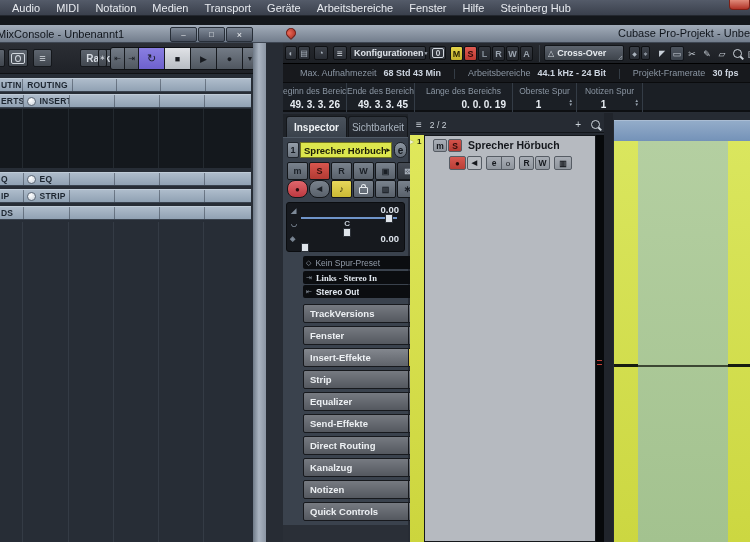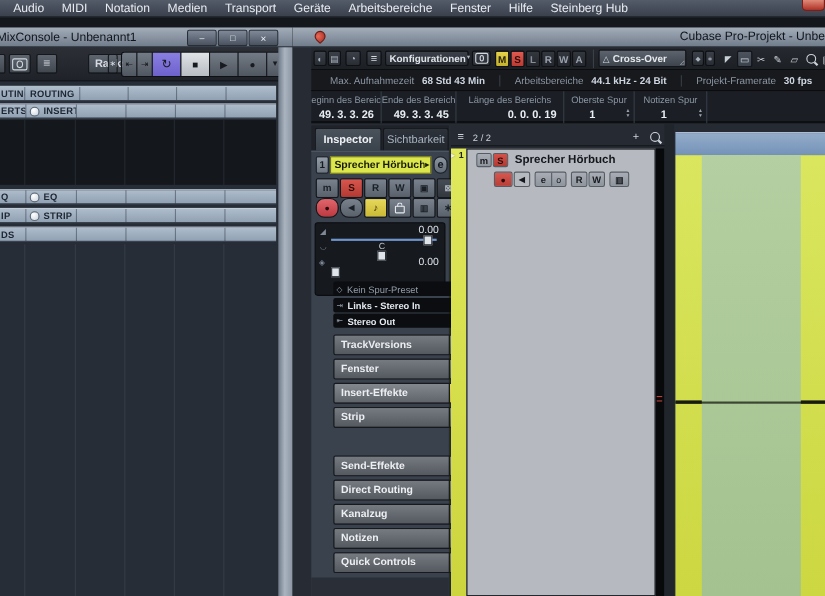--- a/index.html
+++ b/index.html
@@ -325,41 +325,41 @@
         <div class="insgridbtn ctr" style="border-radius:8px;background:linear-gradient(#e0666c,#bd3940);color:#2a0c0e;font-size:8px;">●</div>
         <div class="insgridbtn ctr" style="border-radius:8px;font-size:7px;color:#1a1f26;">◀</div>
         <div class="insgridbtn ctr" style="background:linear-gradient(#e7d75b,#cbba34);color:#342d08;font-size:9px;">♪</div>
         <div class="insgridbtn ctr">
           <span class="icon-lock"></span>
         </div>
         <div class="insgridbtn ctr" style="font-size:8px;color:#1a1f26;">▥</div>
         <div class="insgridbtn ctr" style="font-size:9px;color:#1a1f26;">∗</div>
       </div>
 
-      <div class="abs" style="left:3px;top:64px;width:119px;height:67px;background:#16191e;border:1px solid #0b0d10;border-radius:3px;">
+      <div class="abs" style="left:3px;top:64px;width:119px;height:50px;background:#16191e;border:1px solid #0b0d10;border-radius:3px;font-weight:bold;">
         <span class="abs" style="left:4px;top:4px;font-size:7px;color:#7e8a98;">◢</span>
         <span class="abs" style="right:5px;top:1px;font-size:9.5px;color:#dde3eb;">0.00</span>
         <div class="abs" style="left:14px;right:7px;top:14px;height:2px;background:#6f94c9;"></div>
         <div class="handle" style="left:84%;top:11px;"></div>
         <span class="abs" style="left:4px;top:17px;font-size:7px;color:#7e8a98;">◡</span>
         <span class="abs" style="left:49%;top:16px;font-size:8px;color:#c7cfd9;">C</span>
         <div class="handle" style="left:48%;top:25px;"></div>
         <span class="abs" style="left:3px;top:32px;font-size:7px;color:#7e8a98;">◈</span>
         <span class="abs" style="right:5px;top:30px;font-size:9.5px;color:#dde3eb;">0.00</span>
         <div class="handle" style="left:14px;top:40px;"></div>
       </div>
 
       <div class="abs prerow" style="top:118px;">
         <span style="color:#8e98a4;font-size:7px;margin:0 4px 0 3px;">◇</span>
         <span style="color:#939daa;flex:1;white-space:nowrap;overflow:hidden;">Kein Spur-Preset</span>
         <span style="color:#8e98a4;font-size:8px;margin-right:3px;">↻</span>
       </div>
       <div class="abs prerow" style="top:133px;">
         <span style="color:#8e98a4;font-size:7px;margin:0 4px 0 3px;">⇥</span>
-        <span style="color:#e2e8ef;font-weight:bold;white-space:nowrap;overflow:hidden;">Links - Stereo In</span>
+        <span style="color:#e2e8ef;font-weight:bold;white-space:nowrap;overflow:hidden;font-family:Liberation Serif, serif;">Links - Stereo In</span>
       </div>
       <div class="abs prerow" style="top:147px;">
         <span style="color:#8e98a4;font-size:7px;margin:0 4px 0 3px;">⇤</span>
         <span style="color:#e2e8ef;font-weight:bold;white-space:nowrap;overflow:hidden;">Stereo Out</span>
       </div>
 
       <div class="abs secbar" style="top:166px;">
         <div class="seclab">TrackVersions</div>
         <div class="secic">◫</div>
       </div>
@@ -367,20 +367,24 @@
         <div class="seclab">Fenster</div>
         <div class="secic">≣</div>
       </div>
       <div class="abs secbar" style="top:210px;">
         <div class="seclab" style="background:linear-gradient(#83878e,#5f636a);">Insert-Effekte</div>
         <div class="secic" style="background:linear-gradient(#ecd95a,#cfbc35);color:#3a3208;">⊸</div>
       </div>
       <div class="abs secbar" style="top:232px;">
         <div class="seclab">Strip</div>
         <div class="secic">⊶</div>
+      </div>
+      <div class="abs secbar" style="top:254px;">
+        <div class="seclab">Equalizer</div>
+        <div class="secic">◇</div>
       </div>
       <div class="abs secbar" style="top:298px;">
         <div class="seclab">Direct Routing</div>
         <div class="secic">→</div>
       </div>
       <div class="abs secbar" style="top:276px;">
         <div class="seclab">Send-Effekte</div>
         <div class="secic">◎</div>
       </div>
       <div class="abs secbar" style="top:320px;justify-content:center;">

